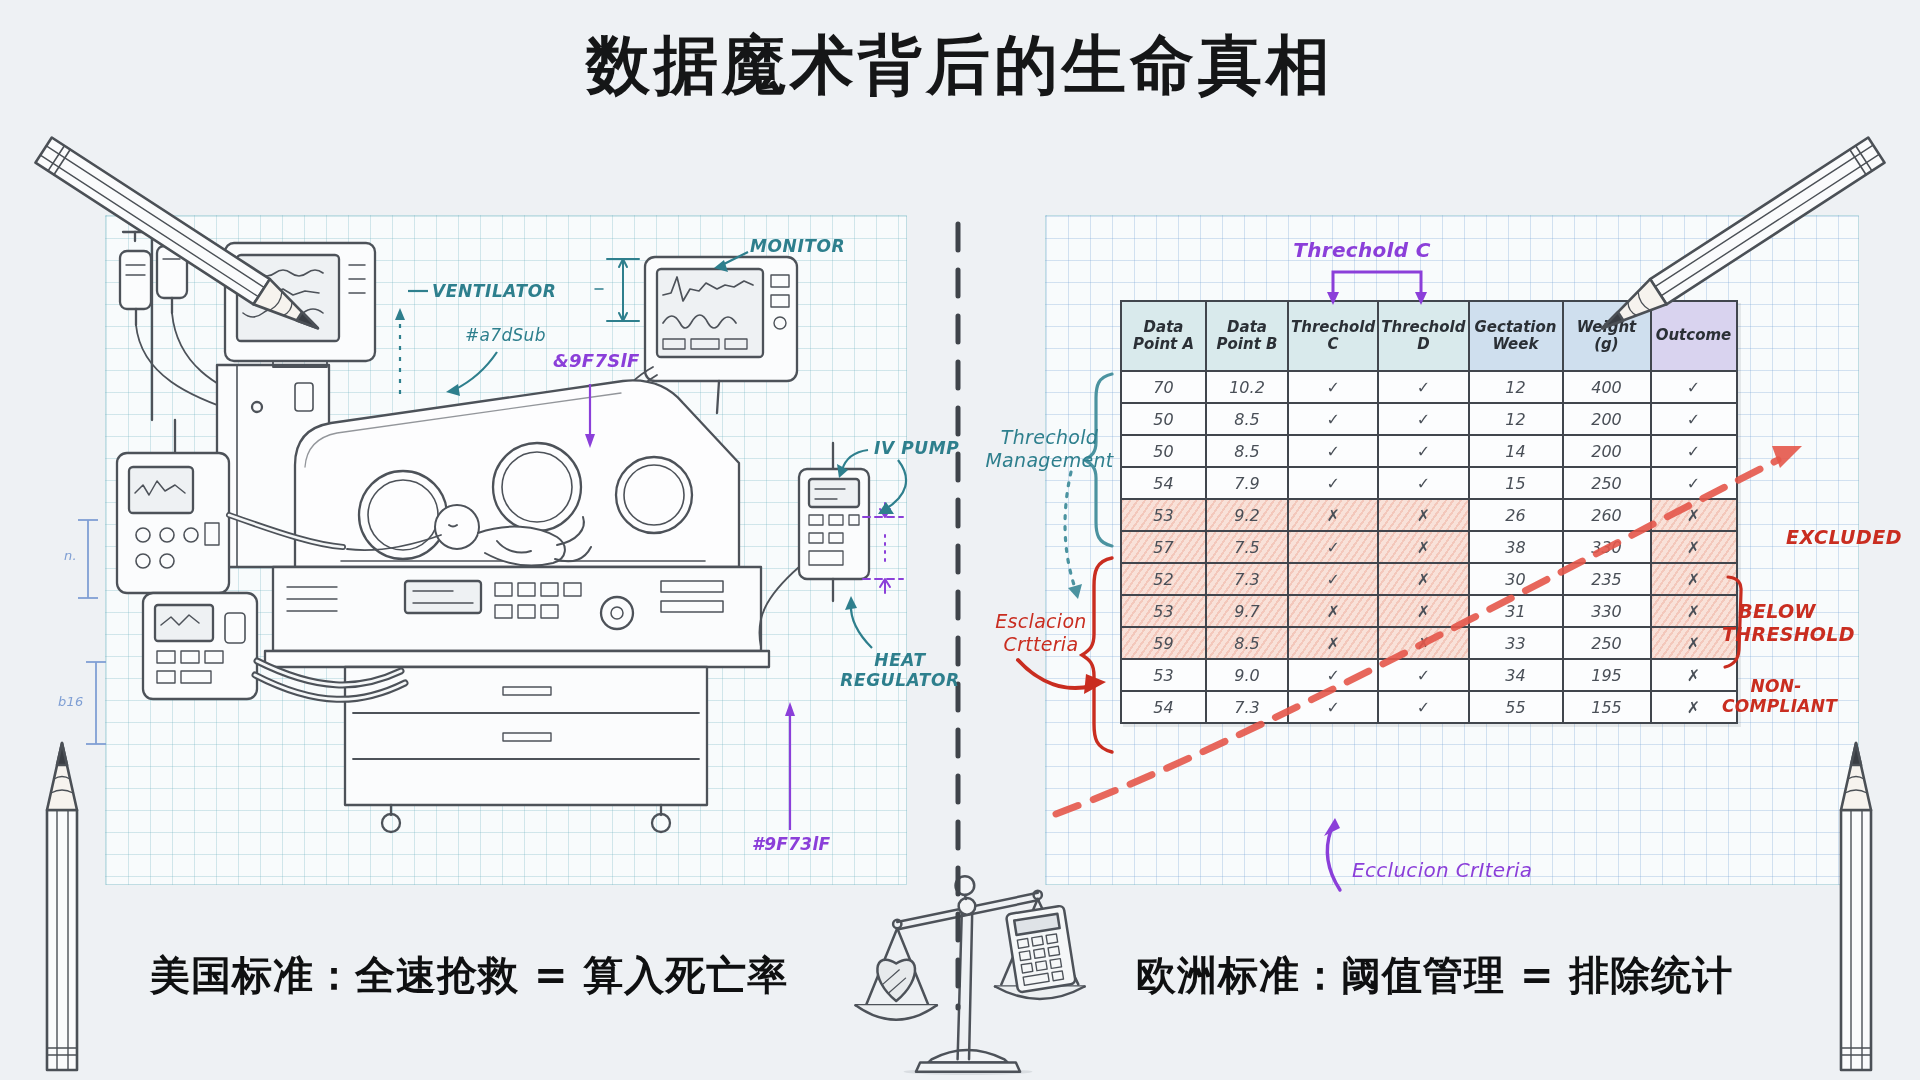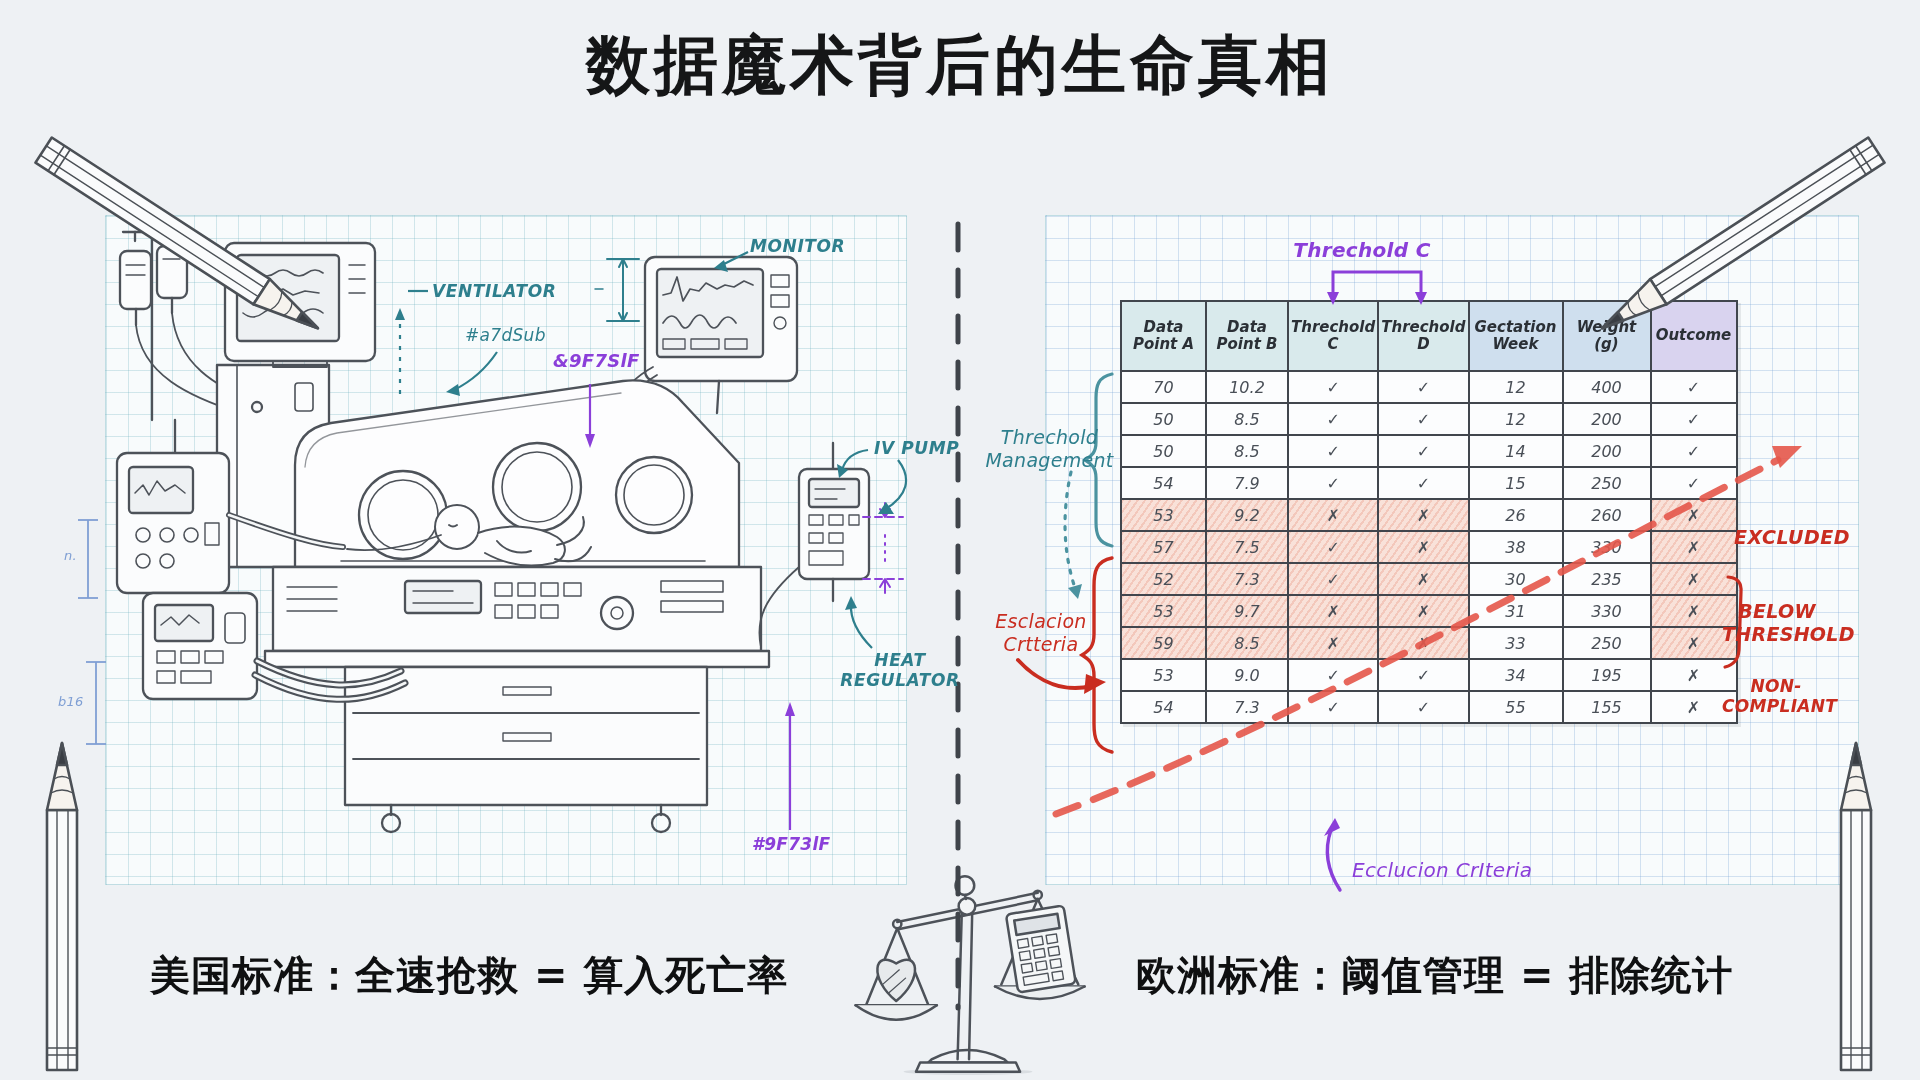--- a/index.html
+++ b/index.html
@@ -524,19 +524,19 @@
 <div class="abs hand purple bold" style="left:553px;top:350px;font-size:18px">&amp;9F7SlF</div>
 <div class="abs hand teal bold" style="left:874px;top:438px;font-size:17px;letter-spacing:.6px">IV PUMP</div>
 <div class="abs hand teal bold c" style="left:820px;top:650px;width:160px;font-size:17px;letter-spacing:.6px">HEAT REGULATOR</div>
 <div class="abs hand purple bold" style="left:752px;top:834px;font-size:17px">#9F73lF</div>
 <div class="abs hand blue" style="left:64px;top:548px;font-size:13px">n.</div>
 <div class="abs hand blue" style="left:58px;top:694px;font-size:13px">b16</div>
 
 <div class="abs hand purple bold c" style="left:1282px;top:238px;width:160px;font-size:20px">Threchold C</div>
 <div class="abs hand teal c" style="left:972px;top:426px;width:155px;font-size:19px">Threchold Management</div>
 <div class="abs hand red c" style="left:982px;top:610px;width:118px;font-size:19px">Esclacion Crtteria</div>
-<div class="abs hand red bold" style="left:1734px;top:526px;font-size:19px;letter-spacing:.5px">EXCLUDED</div>
+<div class="abs hand red bold" style="left:1786px;top:526px;font-size:19px;letter-spacing:.5px">EXCLUDED</div>
 <div class="abs hand red bold c" style="left:1722px;top:600px;width:110px;font-size:19px">BELOW THRESHOLD</div>
 <div class="abs hand red bold c" style="left:1722px;top:676px;width:108px;font-size:17px">NON-COMPLIANT</div>
 <div class="abs hand purple" style="left:1352px;top:858px;font-size:20px">Ecclucion CrIteria</div>
 
 <div class="abs caption" style="left:150px;top:948px">美国标准：全速抢救 = 算入死亡率</div>
 <div class="abs caption" style="left:1136px;top:948px">欧洲标准：阈值管理 = 排除统计</div>
 
 </body></html>

